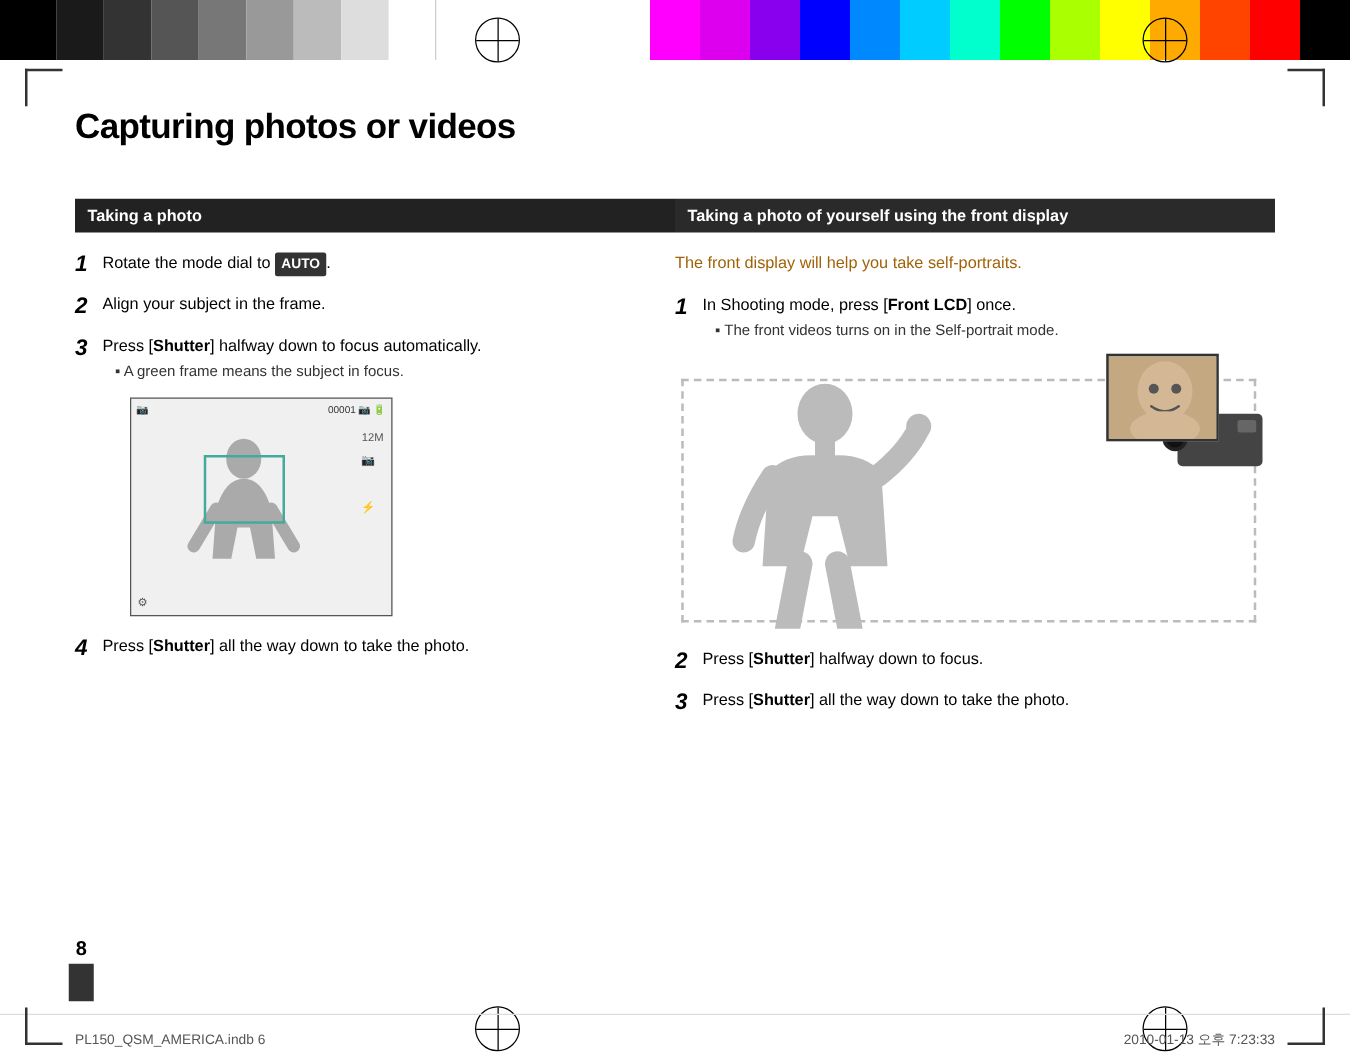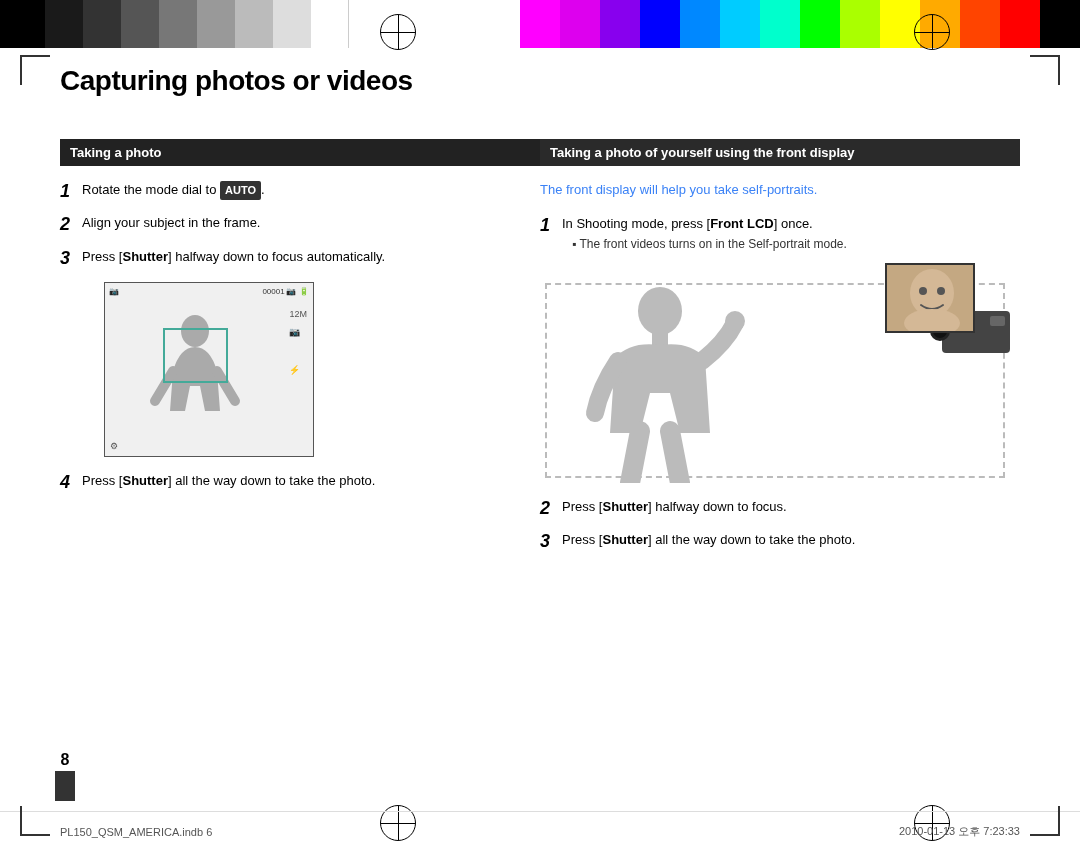--- a/index.html
+++ b/index.html
@@ -75,20 +75,21 @@
       bottom: 50px;
     }
 
     
     .page-title {
       font-size: 28px;
       font-weight: bold;
       color: #000;
       margin-bottom: 24px;
       letter-spacing: -0.5px;
+      margin-top: 20px;
     }
 
     
     .columns {
       display: flex;
       margin-top: 42px;
     }
 
     .left-col {
       flex: 1;
@@ -356,20 +357,21 @@
         <span class="step-number"><em>2</em></span>
         <div class="step-text">Align your subject in the frame.</div>
       </div>
 
       
       <div class="step" style="flex-direction:column;margin-left:0;">
         <div style="display:flex;align-items:flex-start;">
           <span class="step-number"><em>3</em></span>
           <div class="step-text">
             Press [<strong>Shutter</strong>] halfway down to focus automatically.
+            <div class="sub-bullet">A green frame means the subject in focus.</div>
           </div>
         </div>
       </div>
 
       
       <div style="position:relative;margin-left:22px;margin-top:8px;margin-bottom:14px;">
         <div class="camera-screen">
 
           <div class="cam-top-info">
             <span>📷</span>
@@ -403,21 +405,21 @@
         <span class="step-number"><em>4</em></span>
         <div class="step-text">
           Press [<strong>Shutter</strong>] all the way down to take the photo.
         </div>
       </div>
     </div>
 
     <div class="right-col">
       <div class="section-header dark-bg">Taking a photo of yourself using the front display</div>
 
-      <p style="font-size:13px;color:#3b82f6;margin-bottom:14px;line-height:1.5;">The front display will help you take self-portraits.</p>
+      <p style="font-size:13px;color:#a16207;margin-bottom:14px;line-height:1.5;">The front display will help you take self-portraits.</p>
 
       
       <div class="step" style="flex-direction:column;margin-left:0;">
         <div style="display:flex;align-items:flex-start;">
           <span class="step-number"><em>1</em></span>
           <div class="step-text">
             In Shooting mode, press [<strong>Front LCD</strong>] once.
             <div class="sub-bullet">The front videos turns on in the Self-portrait mode.</div>
           </div>
         </div>

